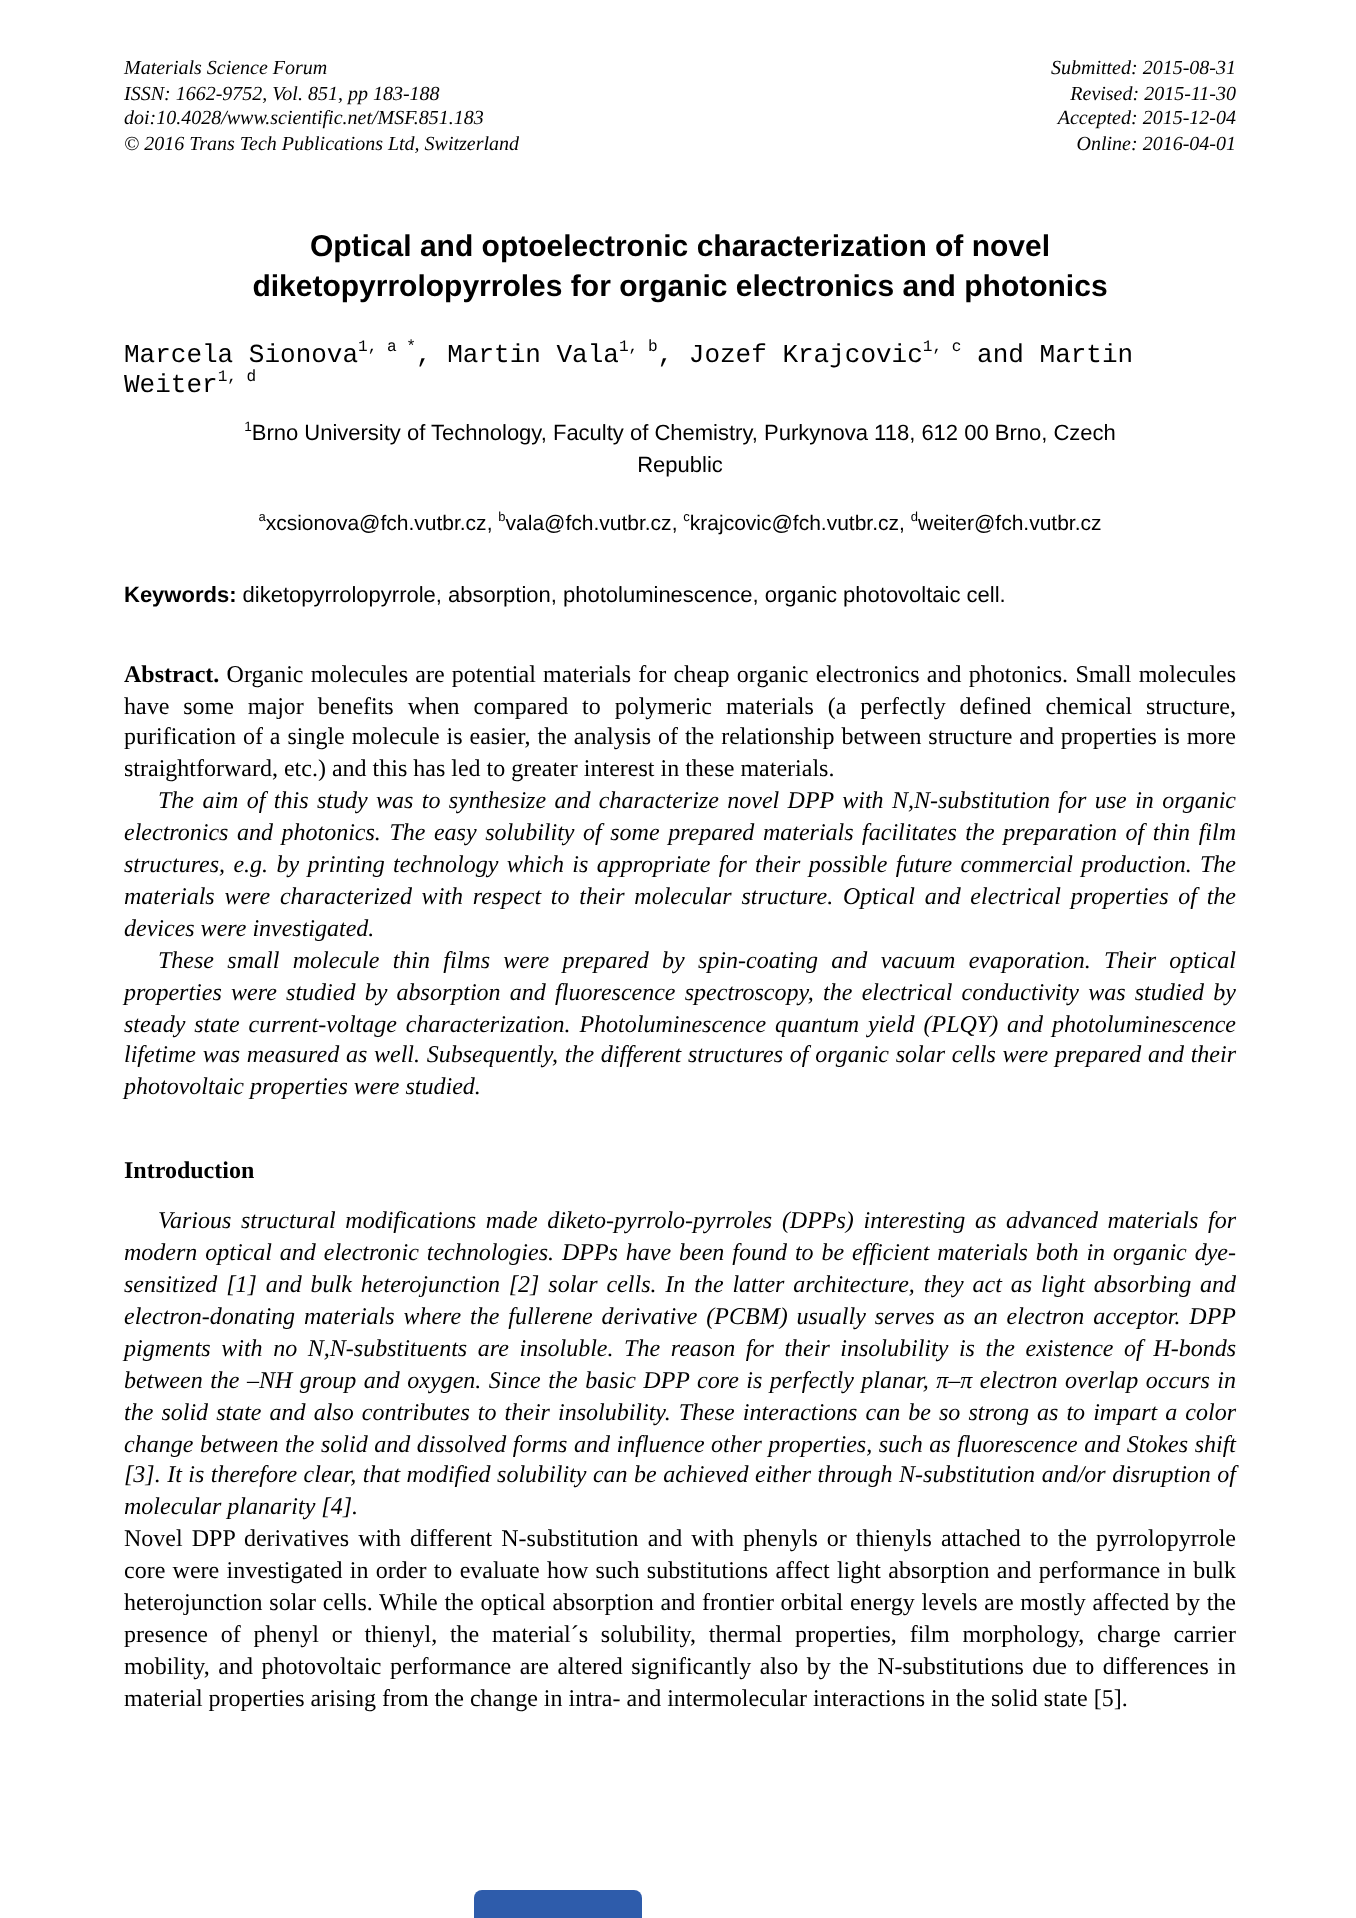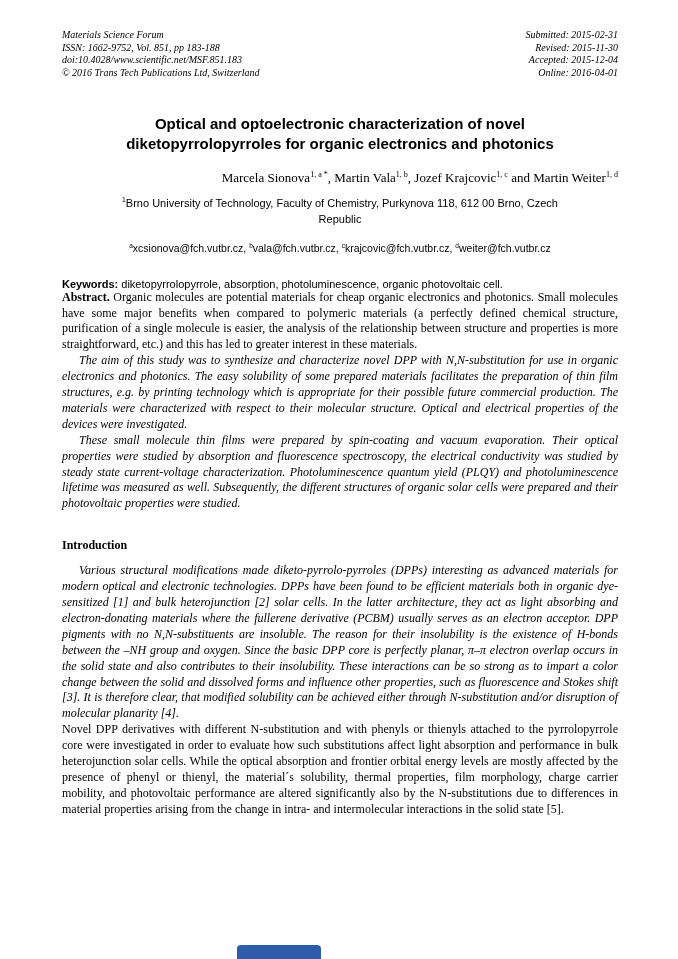--- a/index.html
+++ b/index.html
@@ -17,41 +17,41 @@
     font-style: italic; font-size: 10px; line-height: 12.5px;
   }
   .header-right { text-align: right; }
 
   .paper-title {
     font-family: "Liberation Sans", sans-serif;
     font-weight: bold; font-size: 15px; line-height: 1.32;
     text-align: center; max-width: 470px; margin: 35px auto 0;
   }
   .authors {
-    font-family: Liberation Serif, serif;
-    font-size: 13px; text-align: right; margin-top: 16px;
+    font-family: Liberation Mono, monospace;
+    font-size: 13px; text-align: left; margin-top: 16px;
   }
   sup { font-size: 62%; vertical-align: super; line-height: 0; }
   .affiliation {
     font-family: "Liberation Sans", sans-serif;
     font-size: 11px; line-height: 1.5; text-align: center;
     max-width: 450px; margin: 9px auto 0;
   }
   .emails {
     font-family: "Liberation Sans", sans-serif;
     font-size: 10.5px; text-align: center; margin-top: 14px;
   }
   .keywords {
     font-family: "Liberation Sans", sans-serif;
     font-size: 11px; margin-top: 24px;
   }
   .kw-label { font-weight: bold; }
 
   .body-text { font-size: 12px; line-height: 15.9px; text-align: justify; }
-  .abstract { }
+  .abstract { margin-top: 26px; }
   .abstract-label { font-weight: bold; }
   p.para { margin: 0; }
   p.indent { text-indent: 17px; font-style: italic; }
   .section-heading { font-size: 12px; font-weight: bold; margin: 26px 0 9px; }
 
   .footer-bar {
     position: absolute; bottom: 0; left: 237px;
     width: 84px; height: 14px;
     border-radius: 4px 4px 0 0;
   }
@@ -62,21 +62,21 @@
 <div class="page">
 
   <header class="journal-header">
     <div class="header-left">
       <div>Materials Science Forum</div>
       <div>ISSN: 1662-9752, Vol. 851, pp 183-188</div>
       <div>doi:10.4028/www.scientific.net/MSF.851.183</div>
       <div>© 2016 Trans Tech Publications Ltd, Switzerland</div>
     </div>
     <div class="header-right">
-      <div>Submitted: 2015-02-31</div>
+      <div>Submitted: 2015-08-31</div>
       <div>Revised: 2015-11-30</div>
       <div>Accepted: 2015-12-04</div>
       <div>Online: 2016-04-01</div>
     </div>
   </header>
 
   <h1 class="paper-title">Optical and optoelectronic characterization of novel diketopyrrolopyrroles for organic electronics and photonics</h1>
 
   <div class="authors">
     <span><span>Marcela Sionova</span><sup>1, a *</sup><span>, </span></span><span><span>Martin Vala</span><sup>1, b</sup><span>, </span></span><span><span>Jozef Krajcovic</span><sup>1, c</sup><span> and </span></span><span><span>Martin Weiter</span><sup>1, d</sup></span>

